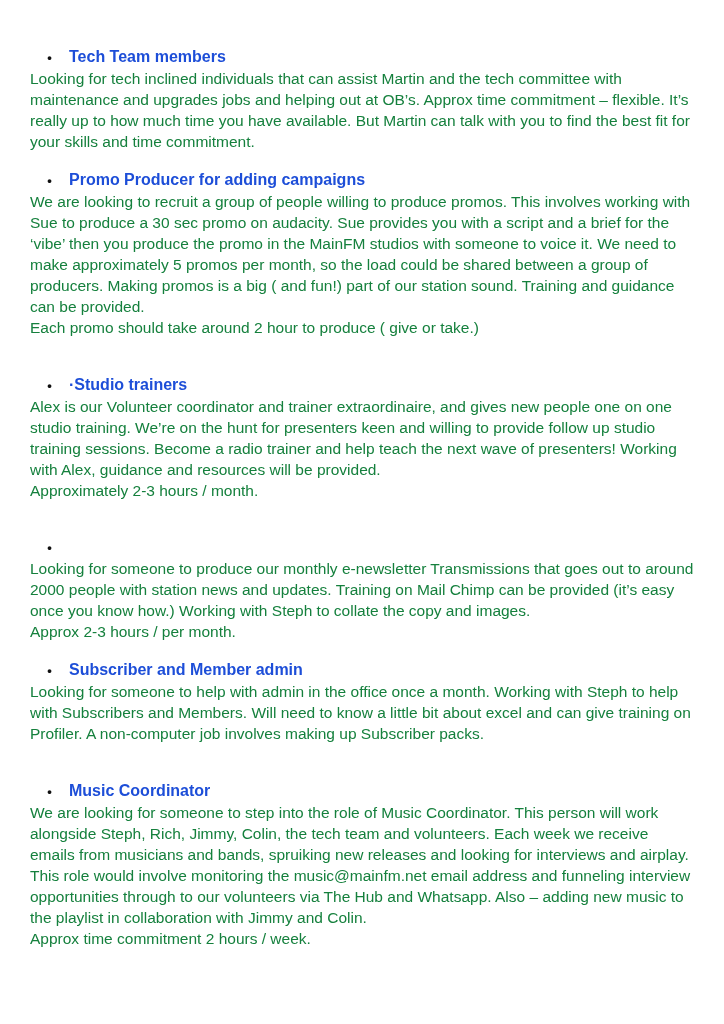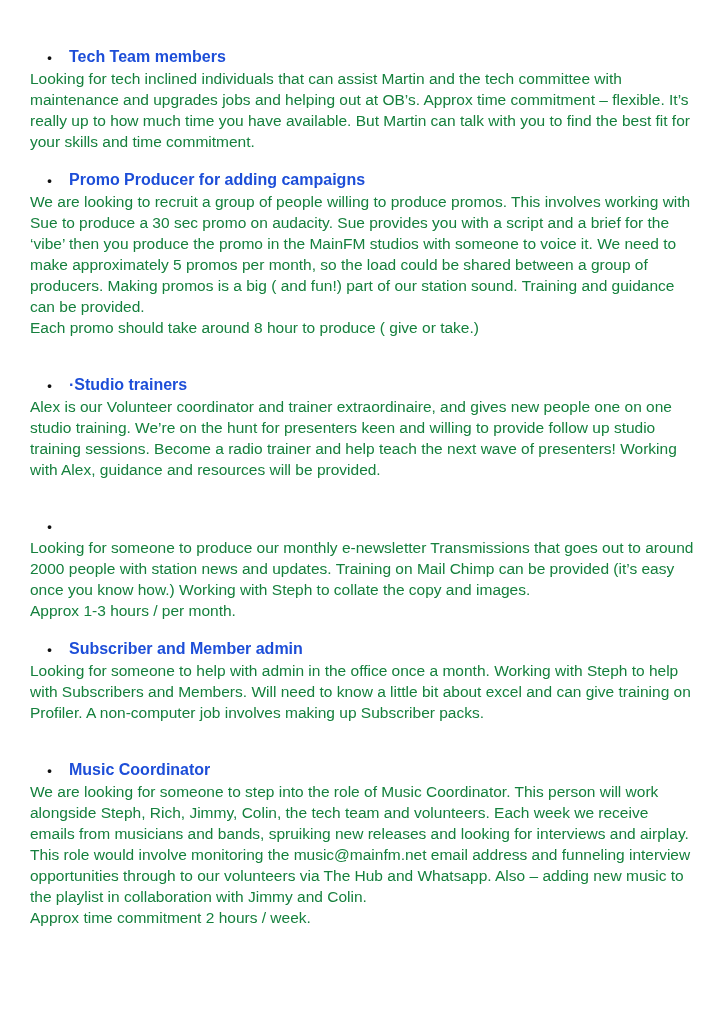--- a/index.html
+++ b/index.html
@@ -72,41 +72,42 @@
         </div>
   </section>
 
   <section class="role-section gap-large">
     <div class="heading-row">
       <span class="bullet">•</span>
       <h2 class="title"><span class="title-light"></span><span class="title-bold">Promo Producer for adding campaigns</span></h2>
     </div>
     <div class="body">
           <p>We are looking to recruit a group of people willing to produce promos. This involves working with Sue to produce a 30 sec promo on audacity. Sue provides you with a script and a brief for the ‘vibe’ then you produce the promo in the MainFM studios with someone to voice it. We need to make approximately 5 promos per month, so the load could be shared between a group of producers. Making promos is a big ( and fun!) part of our station sound. Training and guidance can be provided.</p>
-          <p>Each promo should take around 8 hour to produce ( give or take.)</p>
+          <p>Each promo should take around 2 hour to produce ( give or take.)</p>
         </div>
   </section>
 
   <section class="role-section gap-large">
     <div class="heading-row">
       <span class="bullet">•</span>
       <h2 class="title"><span class="title-light"></span><span class="title-bold">·Studio trainers</span></h2>
     </div>
     <div class="body">
           <p>Alex is our Volunteer coordinator and trainer extraordinaire, and gives new people one on one studio training. We’re on the hunt for presenters keen and willing to provide follow up studio training sessions. Become a radio trainer and help teach the next wave of presenters! Working with Alex, guidance and resources will be provided.</p>
+          <p>Approximately 2-3 hours / month.</p>
         </div>
   </section>
 
   <section class="role-section gap-small">
     <div class="heading-row">
       <span class="bullet">•</span>
     </div>
     <div class="body">
           <p>Looking for someone to produce our monthly e-newsletter Transmissions that goes out to around 2000 people with station news and updates. Training on Mail Chimp can be provided (it’s easy once you know how.) Working with Steph to collate the copy and images.</p>
-          <p>Approx 1-3 hours / per month.</p>
+          <p>Approx 2-3 hours / per month.</p>
         </div>
   </section>
 
   <section class="role-section gap-large">
     <div class="heading-row">
       <span class="bullet">•</span>
       <h2 class="title"><span class="title-light"></span><span class="title-bold">Subscriber and Member admin</span></h2>
     </div>
     <div class="body">
           <p>Looking for someone to help with admin in the office once a month. Working with Steph to help with Subscribers and Members. Will need to know a little bit about excel and can give training on Profiler. A non-computer job involves making up Subscriber packs.</p>

